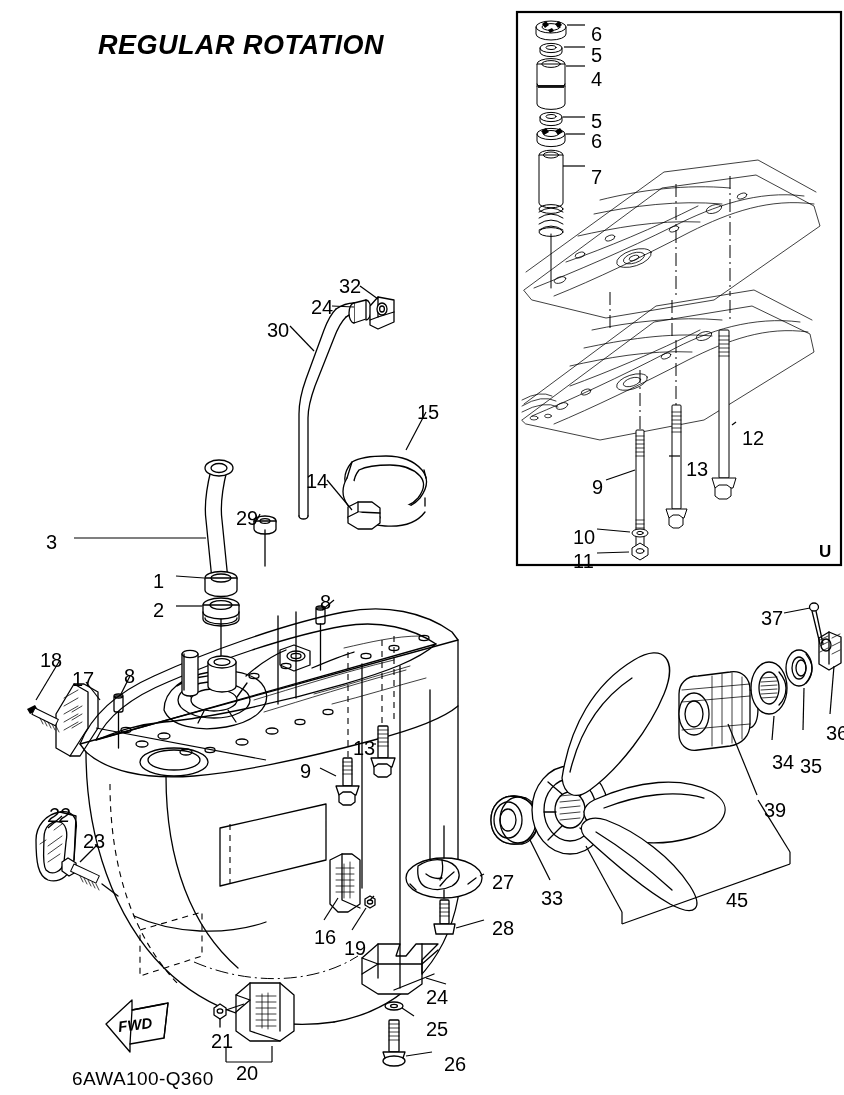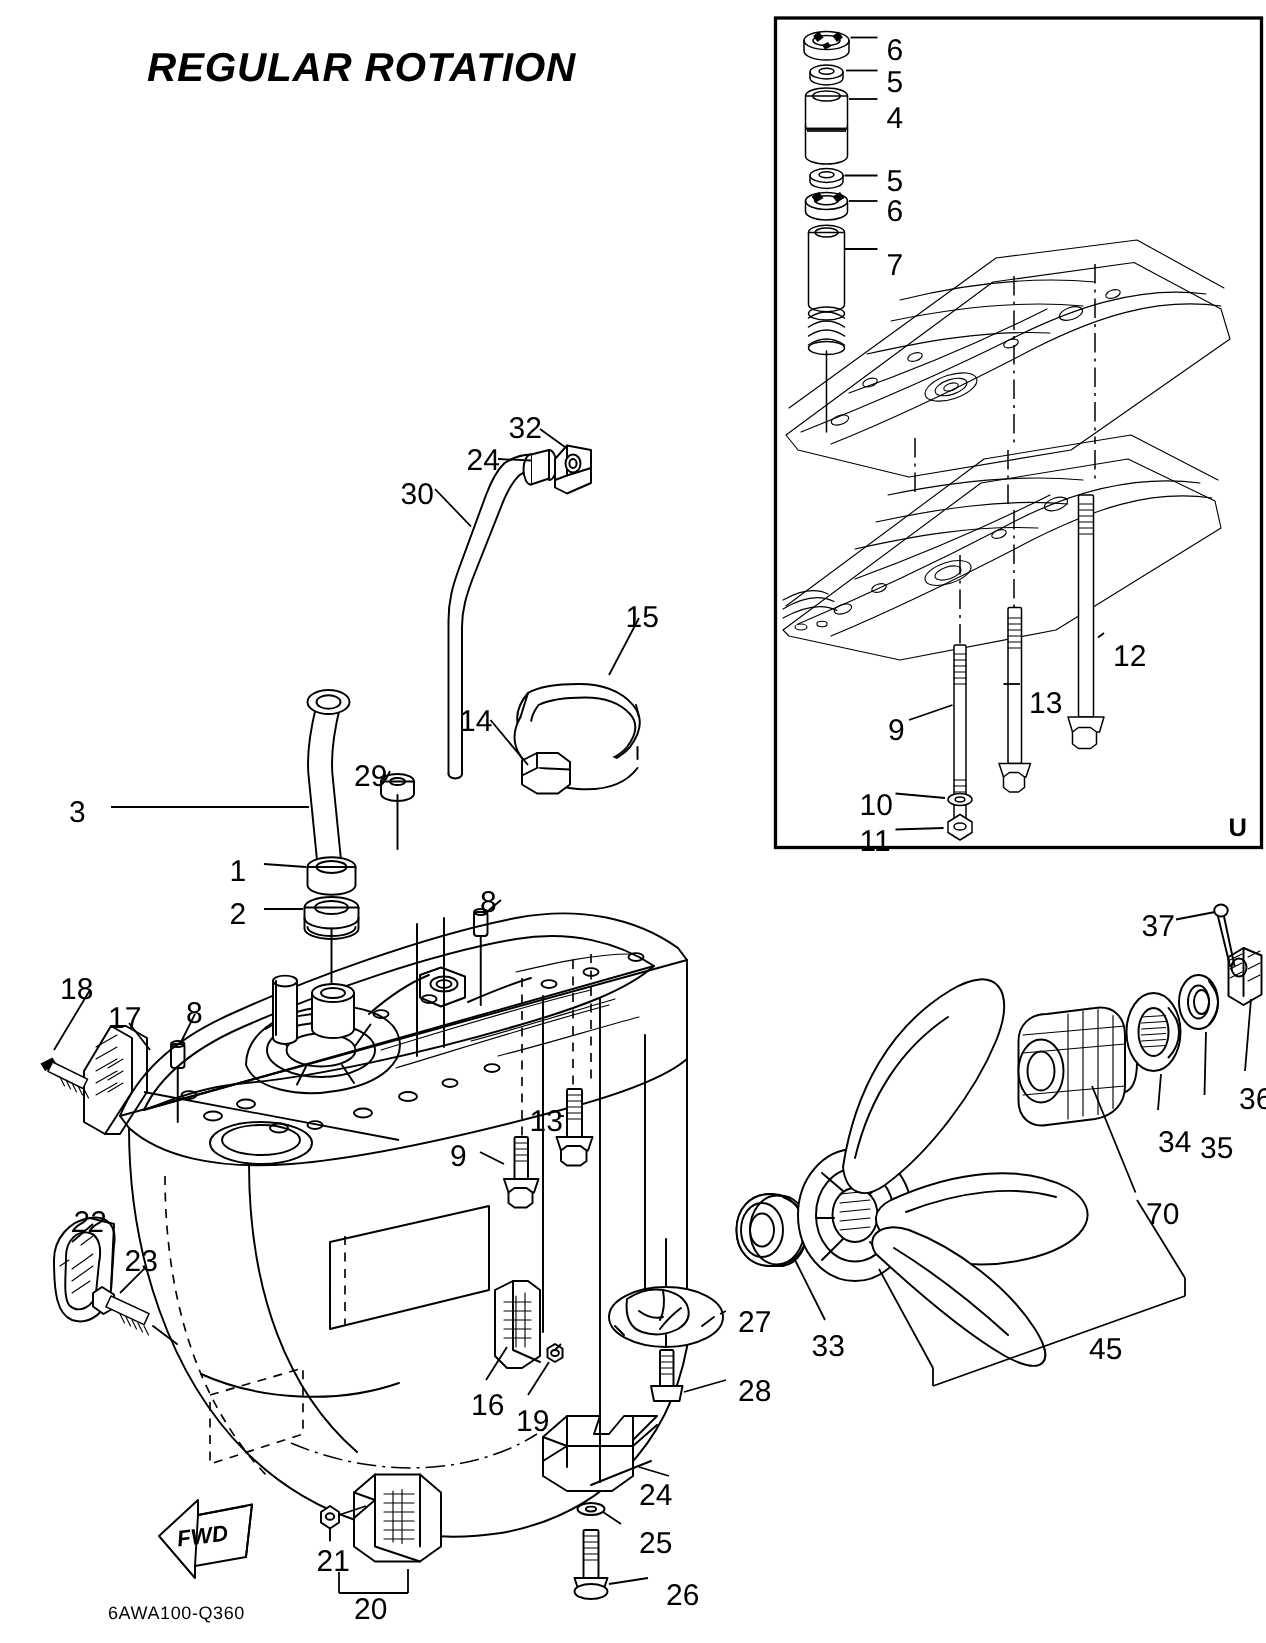--- a/index.html
+++ b/index.html
@@ -5,21 +5,21 @@
   html,body{margin:0;padding:0;background:#ffffff;}
   body{width:844px;height:1095px;position:relative;overflow:hidden;
        font-family:"Liberation Sans",sans-serif;color:#000;}
   #stage{position:absolute;left:14px;top:0;width:844px;height:1095px;}
   svg#art{position:absolute;left:0;top:0;width:844px;height:1095px;}
 
   .lbl{position:absolute;font-family:"Liberation Sans",sans-serif;
        font-size:20px;font-weight:400;color:#000;line-height:1;white-space:nowrap;}
   .title{position:absolute;font-style:italic;font-weight:bold;font-size:27px;
          letter-spacing:0.5px;white-space:nowrap;}
-  .code{position:absolute;font-size:12px;letter-spacing:0.4px;white-space:nowrap;}
+  .code{position:absolute;font-size:19px;letter-spacing:0.4px;white-space:nowrap;}
   .umark{position:absolute;font-size:17px;font-weight:bold;white-space:nowrap;}
   .fwdtxt{position:absolute;font-size:15px;font-weight:bold;font-style:italic;
           transform:rotate(-7deg);white-space:nowrap;}
 </style>
 </head>
 <body>
 
 <div id="stage">
 
 <svg id="art" viewBox="0 0 844 1095">
@@ -623,16 +623,16 @@
       <div class="lbl" style="left: 222px; top: 508px;">29</div>
       <div class="lbl" style="left: 253px; top: 320px;">30</div>
       <div class="lbl" style="left: 297px; top: 297px;">24</div>
       <div class="lbl" style="left: 325px; top: 276px; text-align: right;">32</div>
       <div class="lbl" style="left: 527px; top: 888px;">33</div>
       <div class="lbl" style="left: 758px; top: 752px;">34</div>
       <div class="lbl" style="left: 786px; top: 740px; margin-top: 16px;">35</div>
       <div class="lbl" style="left: 812px; top: 723px;">36</div>
       <div class="lbl" style="left: 747px; top: 608px;">37</div>
       <div class="lbl" style="left: 712px; top: 890px;">45</div>
-      <div class="lbl" style="left: 750px; top: 800px;">70</div>
+      <div class="lbl" style="left: 750px; top: 800px;">39</div>
     </div>
 
 </div>
 
 </body></html>

